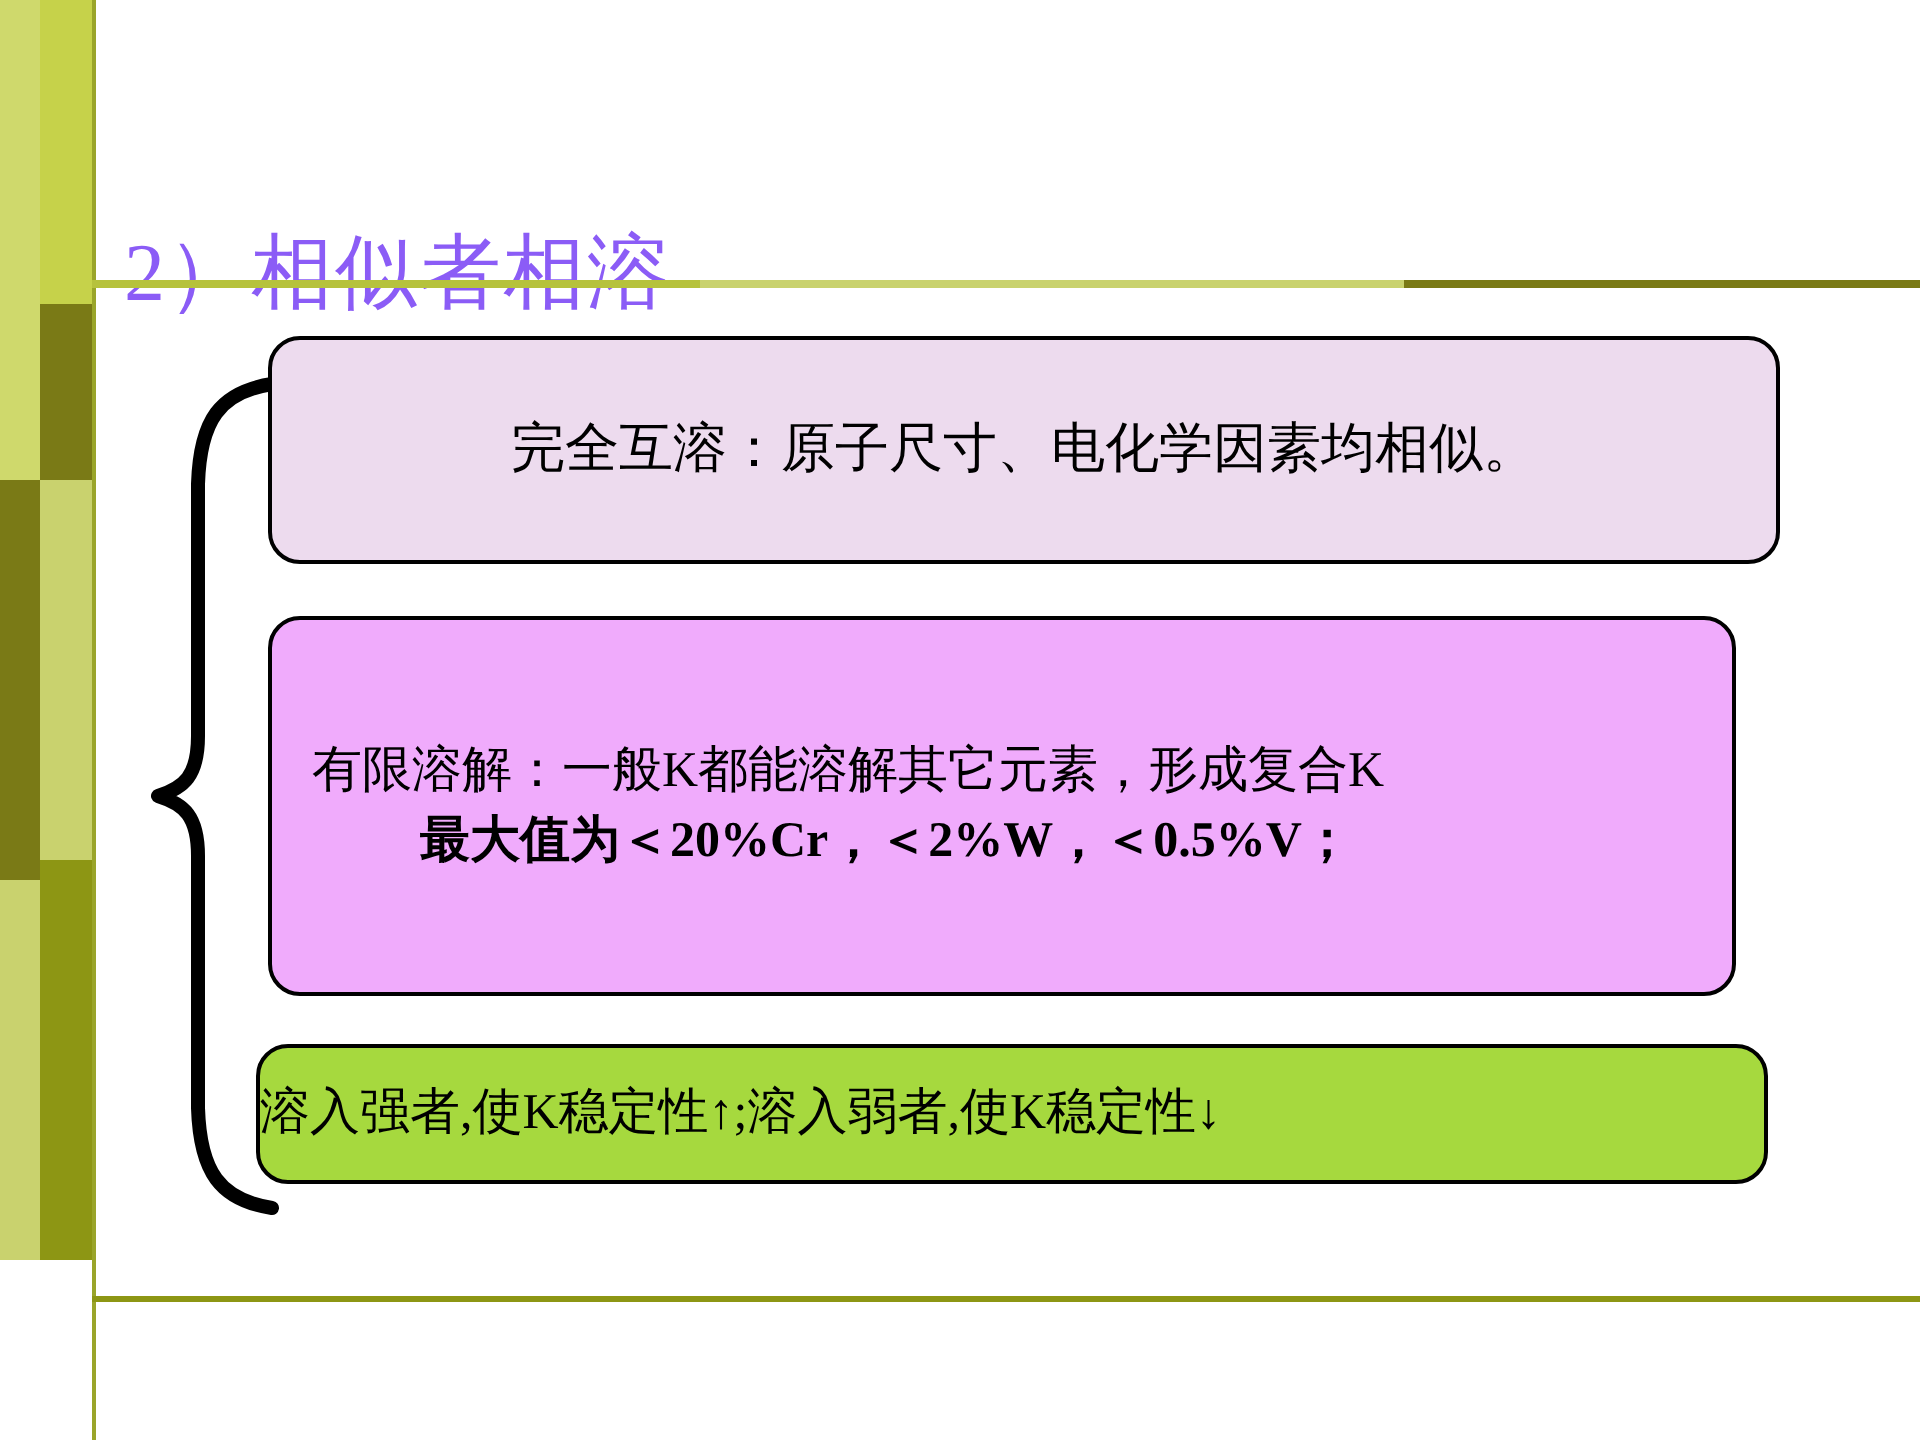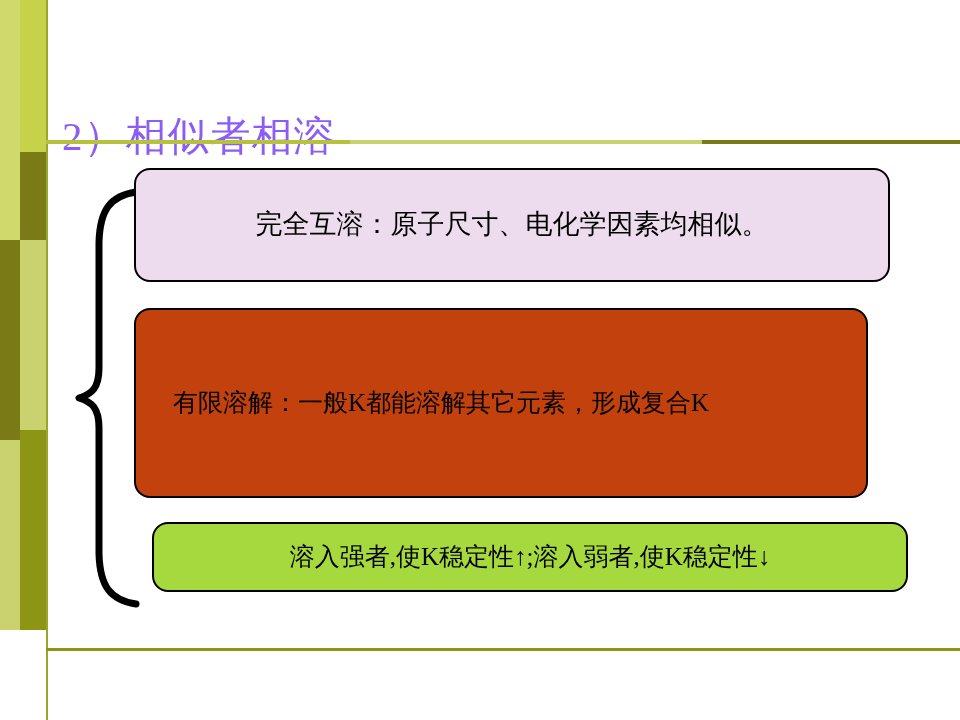--- a/index.html
+++ b/index.html
@@ -108,27 +108,26 @@
     flex-direction: column;
     justify-content: center;
   }
   .box-1 {
     left: 134px; top: 168px; width: 756px; height: 114px;
     background: #eddbee;
     align-items: center;
   }
   .box-2 {
     left: 134px; top: 308px; width: 734px; height: 190px;
-    background: #c2410c;
-    padding-left: 37px;
+    background: #f0abfc;
+    padding-left: 20px;
   }
   .box-3 {
-    left: 152px; top: 522px; width: 756px; height: 70px;
+    left: 128px; top: 522px; width: 756px; height: 70px;
     background: #a6d93e;
-    align-items: center;
   }
 
   .line {
     color: #000000;
     white-space: nowrap;
   }
   .b1-l1 { font-size: 27px; line-height: 1.15; }
   .b1-l2 { font-size: 25px; line-height: 1.25; font-weight: bold; margin-top: 4px; }
 
   .b2-l { font-size: 25px; line-height: 1.42; }
@@ -174,19 +173,20 @@
       <path d="M62 6 C36 10, 26 24, 25 56 L25 182 C25 202, 18 208, 5 212 C18 216, 25 222, 25 242 L25 368 C26 400, 36 414, 62 418" fill="none" stroke="#000000" stroke-width="7" stroke-linecap="round" stroke-linejoin="round"></path>
     </svg>
   </div>
 
   <div class="box box-1">
     <div class="line b1-l1">完全互溶：原子尺寸、电化学因素均相似。</div>
   </div>
 
   <div class="box box-2">
     <div class="line b2-l b2-l1">有限溶解：一般K都能溶解其它元素，形成复合K</div>
+    <div class="line b2-l b2-ind b2-bold">最大值为＜20%Cr，＜2%W，＜0.5%V；</div>
   </div>
 
   <div class="box box-3">
     <div class="line b3-l">溶入强者,使K稳定性↑;溶入弱者,使K稳定性↓</div>
   </div>
 
 </div>
 
 </body></html>

